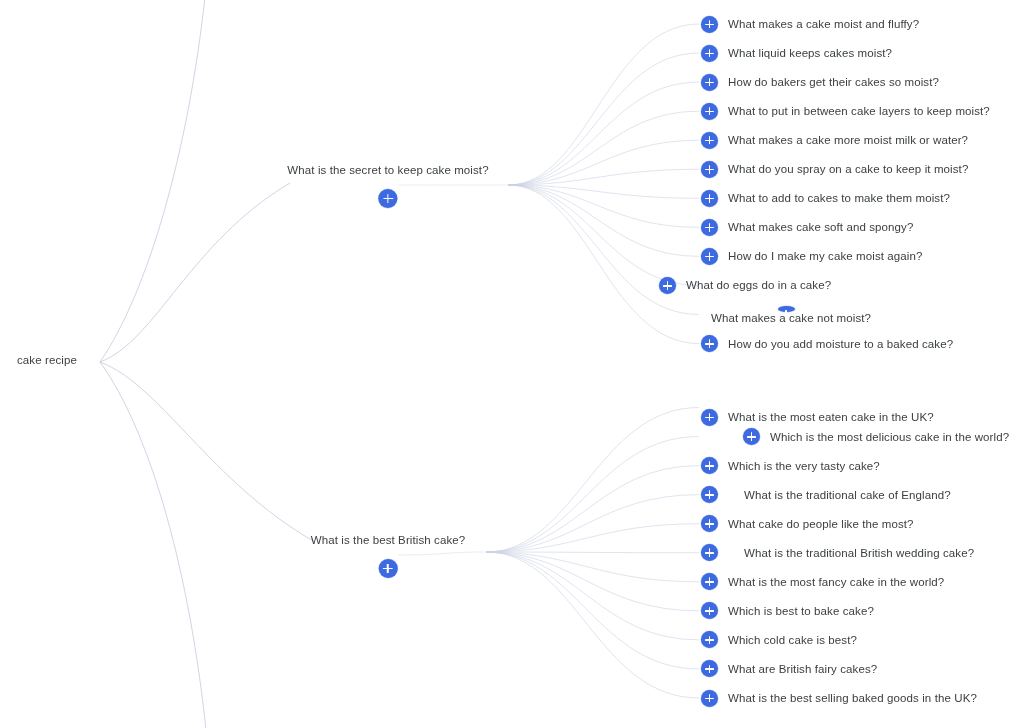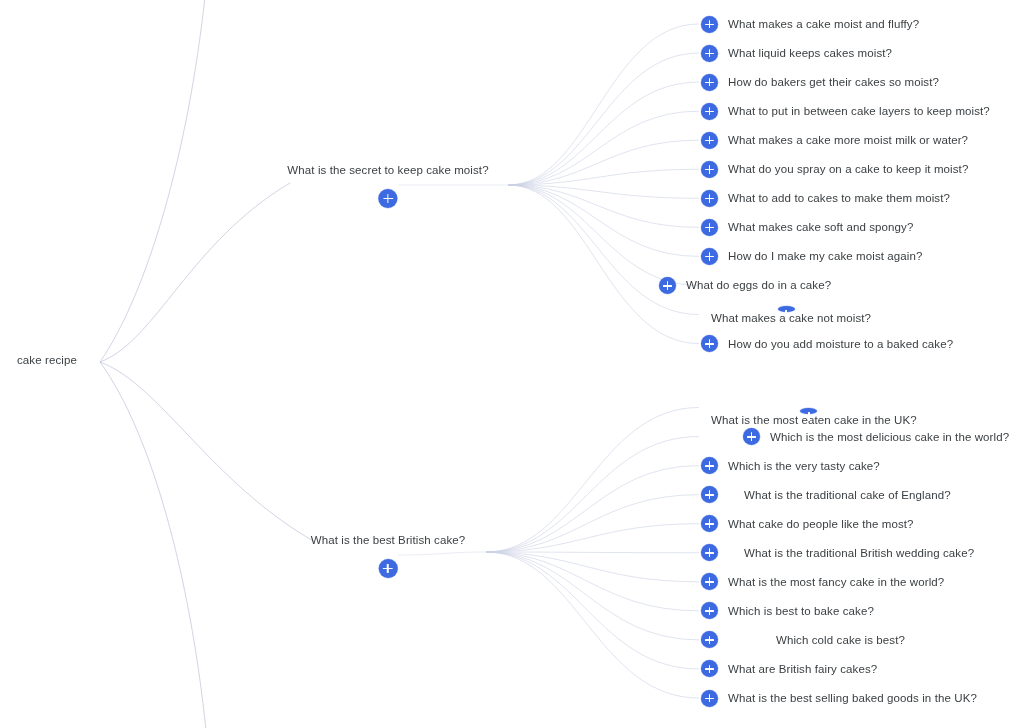--- a/index.html
+++ b/index.html
@@ -233,21 +233,21 @@
           <span class="leaf-label">What do eggs do in a cake?</span>
         </div>
         <div class="leaf-row" style="left: 701px; top: 305.5px; flex-direction: column;">
           <button class="expand-btn" aria-label="expand"></button>
           <span class="leaf-label">What makes a cake not moist?</span>
         </div>
         <div class="leaf-row" style="left: 701px; top: 334.55px;">
           <button class="expand-btn" aria-label="expand"></button>
           <span class="leaf-label">How do you add moisture to a baked cake?</span>
         </div>
-        <div class="leaf-row" style="left: 701px; top: 408px; flex-direction: column;">
+        <div class="leaf-row" style="left: 701px; top: 408px;">
           <button class="expand-btn" aria-label="expand"></button>
           <span class="leaf-label">What is the most eaten cake in the UK?</span>
         </div>
         <div class="leaf-row" style="left: 701px; top: 427.55px; padding-left: 42px;">
           <button class="expand-btn" aria-label="expand"></button>
           <span class="leaf-label">Which is the most delicious cake in the world?</span>
         </div>
         <div class="leaf-row" style="left: 701px; top: 456.6px;">
           <button class="expand-btn" aria-label="expand"></button>
           <span class="leaf-label">Which is the very tasty cake?</span>
@@ -265,21 +265,21 @@
           <span class="leaf-label">What is the traditional British wedding cake?</span>
         </div>
         <div class="leaf-row" style="left: 701px; top: 572.8px;">
           <button class="expand-btn" aria-label="expand"></button>
           <span class="leaf-label">What is the most fancy cake in the world?</span>
         </div>
         <div class="leaf-row" style="left: 701px; top: 601.85px;">
           <button class="expand-btn" aria-label="expand"></button>
           <span class="leaf-label">Which is best to bake cake?</span>
         </div>
-        <div class="leaf-row" style="left: 701px; top: 630.9px; gap: 48px;">
+        <div class="leaf-row" style="left: 701px; top: 630.9px;">
           <button class="expand-btn" aria-label="expand"></button>
           <span class="leaf-label">Which cold cake is best?</span>
         </div>
         <div class="leaf-row" style="left: 701px; top: 659.95px;">
           <button class="expand-btn" aria-label="expand"></button>
           <span class="leaf-label">What are British fairy cakes?</span>
         </div>
         <div class="leaf-row" style="left: 701px; top: 689px;">
           <button class="expand-btn" aria-label="expand"></button>
           <span class="leaf-label">What is the best selling baked goods in the UK?</span>

